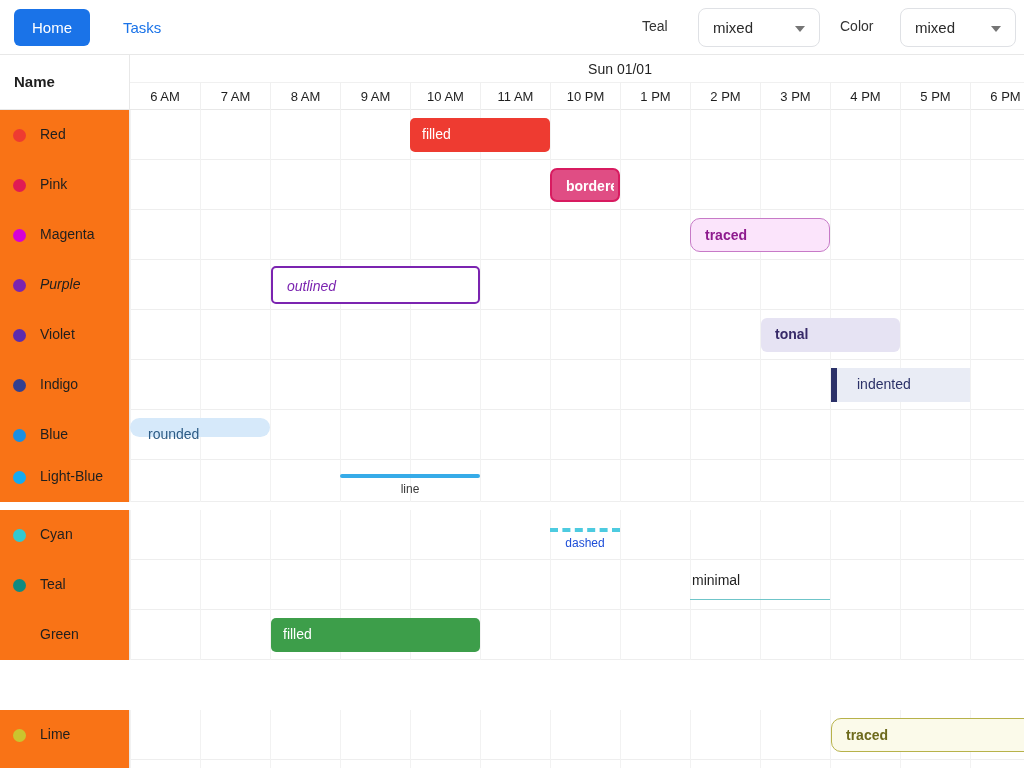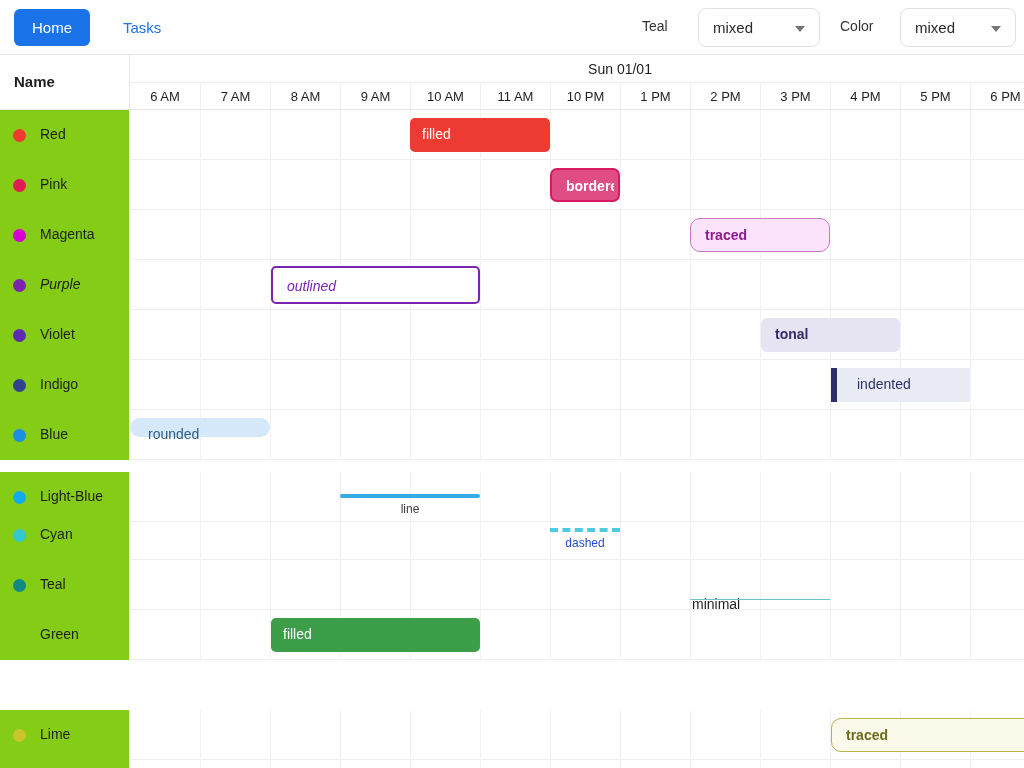--- a/index.html
+++ b/index.html
@@ -96,21 +96,21 @@
     position: absolute; left: 0; top: 110px; width: 1024px; height: 658px;
     overflow: hidden;
   }
   .row {
     position: absolute; left: 0; width: 1024px; height: 50px;
     border-bottom: 1px solid #eeeeee;
   }
   .row-name {
     position: absolute; left: 0; top: 0; width: 130px; height: 50px;
     border-right: 1px solid #e8e8e8;
-    background: #84cc16;
+    background: #f97316;
     z-index: 5;
   }
   .dot {
     position: absolute; left: 13px; top: 19px;
     width: 13px; height: 13px; border-radius: 50%;
   }
   .row-label {
     position: absolute; left: 40px; top: 16px;
     font-size: 14px; color: #1f1f1f; white-space: nowrap;
   }
@@ -179,21 +179,21 @@
   }
 
   .bar-dashed { top: 18px; height: 26px; }
   .bar-dashed .stroke { position: absolute; left: 0; top: 0; width: 100%; height: 0; border-top: 4px dashed; }
   .bar-dashed .txt {
     position: absolute; left: 0; top: 8px; width: 100%;
     text-align: center; font-size: 12px; color: #1d4ed8; white-space: nowrap;
   }
 
   .bar-minimal { top: 10px; height: 30px; }
-  .bar-minimal .txt { position: absolute; left: 2px; top: 2px; font-size: 14px; color: #1f1f1f; white-space: nowrap; margin-top: 24px; }
+  .bar-minimal .txt { position: absolute; left: 2px; top: 2px; font-size: 14px; color: #1f1f1f; white-space: nowrap; }
   .bar-minimal .rule { position: absolute; left: 0; bottom: 0; width: 100%; height: 1px; }
 </style>
 </head>
 <body>
 
 <div id="topbar">
   <div class="nav-tab active">Home</div>
   <div class="nav-tab plain">Tasks</div>
 
   <div class="ctrl-label" id="style-label">Teal</div>
@@ -379,21 +379,21 @@
       <div class="vline" style="left: 900px;"></div>
       <div class="vline" style="left: 970px;"></div>
       <div class="row-name">
         <span class="dot" style="background: rgb(26, 143, 227);"></span>
         <span class="row-label">Blue</span>
       </div>
       <div class="bar bar-rounded" style="left: 130px; width: 140px; background: rgb(214, 233, 250); color: rgb(45, 92, 134);">
         <span class="txt">rounded</span>
       </div>
     </div>
-    <div class="row" style="top: 362px; padding-left: 11px;">
+    <div class="row" style="top: 342px; padding-left: 11px;">
       <div class="vline" style="left: 130px;"></div>
       <div class="vline" style="left: 200px;"></div>
       <div class="vline" style="left: 270px;"></div>
       <div class="vline" style="left: 340px;"></div>
       <div class="vline" style="left: 410px;"></div>
       <div class="vline" style="left: 480px;"></div>
       <div class="vline" style="left: 550px;"></div>
       <div class="vline" style="left: 620px;"></div>
       <div class="vline" style="left: 690px;"></div>
       <div class="vline" style="left: 760px;"></div>

